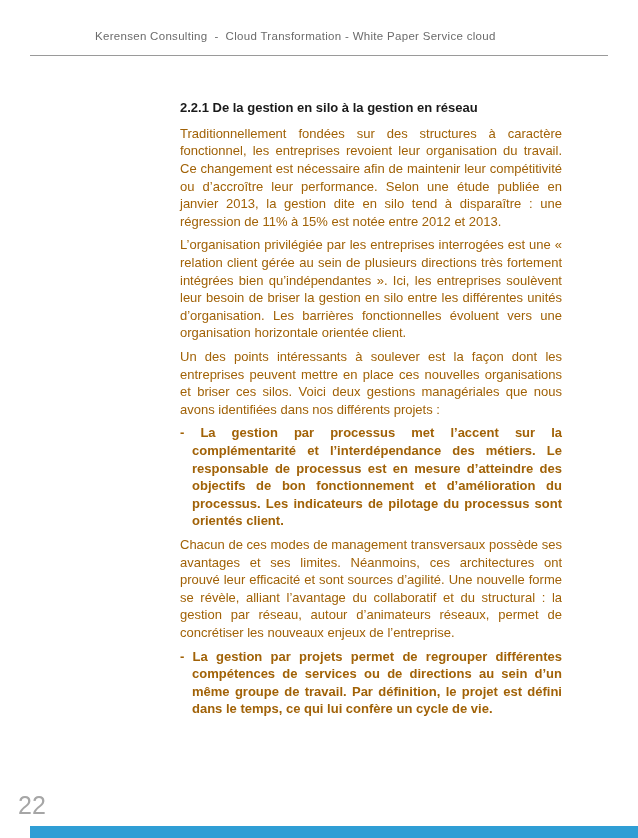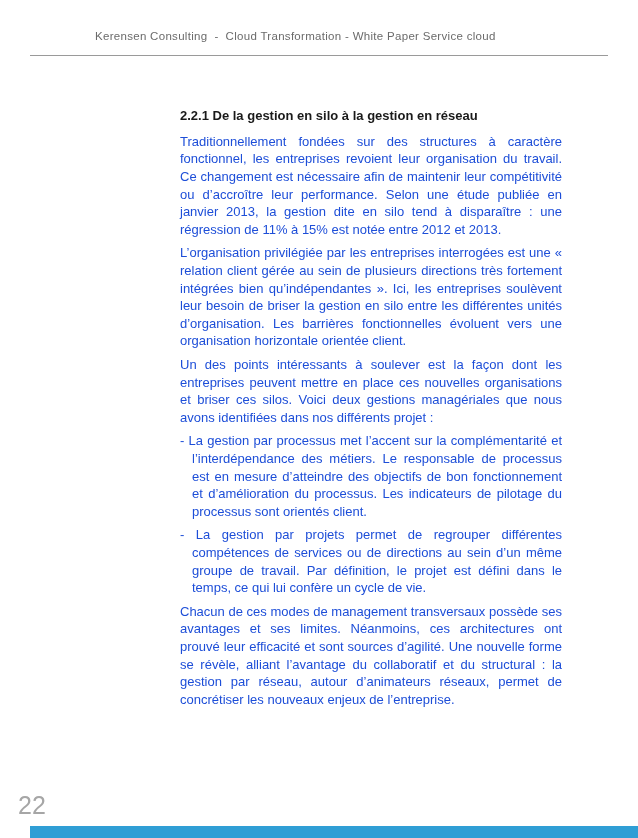--- a/index.html
+++ b/index.html
@@ -43,33 +43,34 @@
     font-size: 17px;
     font-weight: 400;
     color: #7f7f7f;
     margin: 0 0 12px 0;
     line-height: 1.2;
   }
   .subsection-title {
     font-size: 13px;
     font-weight: 700;
     color: #1a1a1a;
-    margin: 16px 0 8px 0;
+    margin: 8px 0 8px 0;
     line-height: 1.3;
   }
   .para {
     font-size: 13px;
     line-height: 17.6px;
-    color: #1d4ed8;
+    color: #a16207;
     text-align: justify;
     margin: 0 10px 6px 0;
   }
   .para.bullet {
     padding-left: 12px;
     text-indent: -12px;
+    font-weight: bold;
   }
   .page-number {
     position: absolute;
     left: 18px;
     bottom: 18px;
     font-size: 25px;
     color: #a6a6a6;
   }
   .footer-accent-bar {
     position: absolute;
@@ -91,27 +92,27 @@
 
   <div class="content">
 
 
     <h2 class="subsection-title">2.2.1 De la gestion en silo à la gestion en réseau</h2>
 
     <p class="para">Traditionnellement fondées sur des structures à caractère fonctionnel, les entreprises revoient leur organisation du travail. Ce changement est nécessaire afin de maintenir leur compétitivité ou d’accroître leur performance. Selon une étude publiée en janvier 2013, la gestion dite en silo tend à disparaître : une régression de 11% à 15% est notée entre 2012 et 2013.</p>
 
     <p class="para">L’organisation privilégiée par les entreprises interrogées est une « relation client gérée au sein de plusieurs directions très fortement intégrées bien qu’indépendantes ». Ici, les entreprises soulèvent leur besoin de briser la gestion en silo entre les différentes unités d’organisation. Les barrières fonctionnelles évoluent vers une organisation horizontale orientée client.</p>
 
-    <p class="para">Un des points intéressants à soulever est la façon dont les entreprises peuvent mettre en place ces nouvelles organisations et briser ces silos. Voici deux gestions managériales que nous avons identifiées dans nos différents projet :</p>
+    <p class="para">Un des points intéressants à soulever est la façon dont les entreprises peuvent mettre en place ces nouvelles organisations et briser ces silos. Voici deux gestions managériales que nous avons identifiées dans nos différents projets :</p>
 
     <p class="para bullet">- La gestion par processus met l’accent sur la complémentarité et l’interdépendance des métiers. Le responsable de processus est en mesure d’atteindre des objectifs de bon fonctionnement et d’amélioration du processus. Les indicateurs de pilotage du processus sont orientés client.</p>
 
+    <p class="para">Chacun de ces modes de management transversaux possède ses avantages et ses limites. Néanmoins, ces architectures ont prouvé leur efficacité et sont sources d’agilité. Une nouvelle forme se révèle, alliant l’avantage du collaboratif et du structural : la gestion par réseau, autour d’animateurs réseaux, permet de concrétiser les nouveaux enjeux de l’entreprise.</p>
+
     <p class="para bullet">- La gestion par projets permet de regrouper différentes compétences de services ou de directions au sein d’un même groupe de travail. Par définition, le projet est défini dans le temps, ce qui lui confère un cycle de vie.</p>
-
-    <p class="para">Chacun de ces modes de management transversaux possède ses avantages et ses limites. Néanmoins, ces architectures ont prouvé leur efficacité et sont sources d’agilité. Une nouvelle forme se révèle, alliant l’avantage du collaboratif et du structural : la gestion par réseau, autour d’animateurs réseaux, permet de concrétiser les nouveaux enjeux de l’entreprise.</p>
 
   </div>
 
   <div class="page-number">22</div>
 
   <div class="footer-accent-bar" style="background: rgb(47, 158, 213);"></div>
 
 </div>
 
 </body></html>

